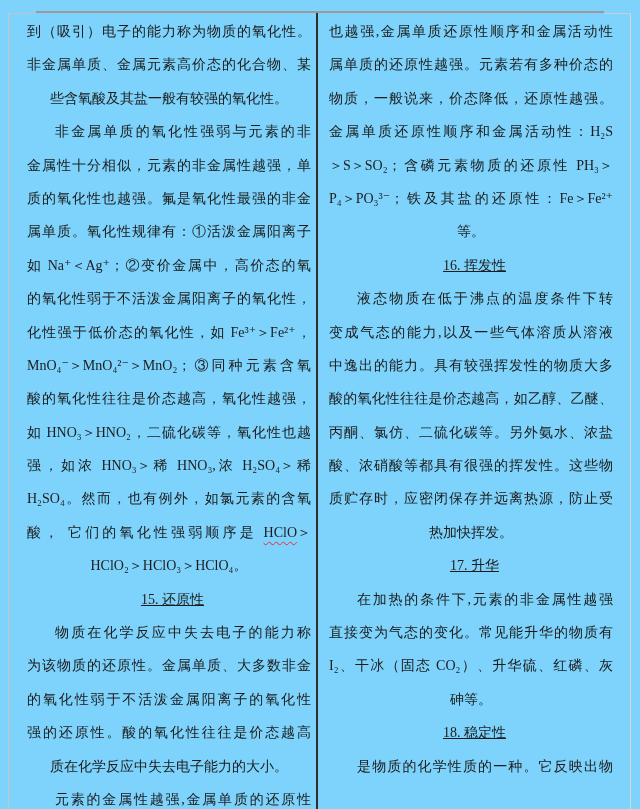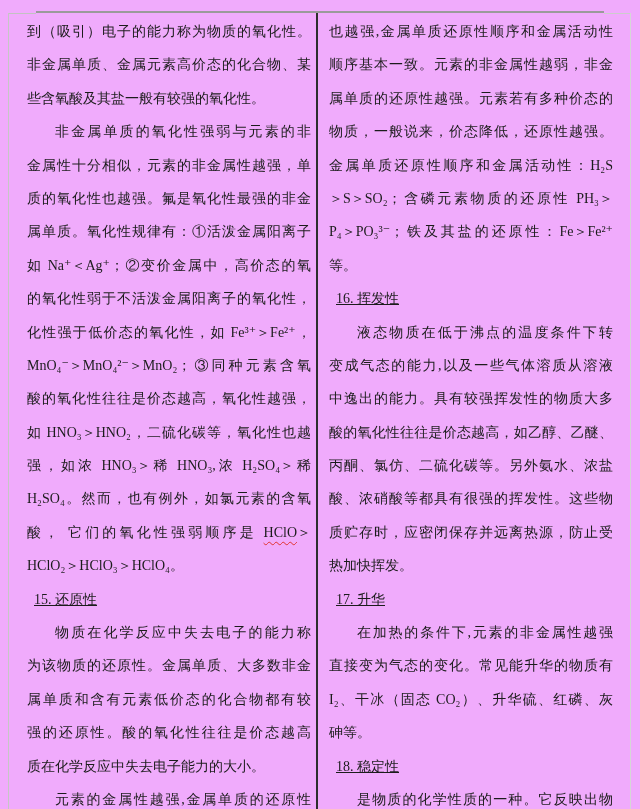--- a/index.html
+++ b/index.html
@@ -1,20 +1,20 @@
 <!DOCTYPE html>
 <html><head>
 <meta charset="utf-8">
 <style>
   html, body { margin: 0; padding: 0; background: #ffffff; }
   .page {
     position: relative;
     width: 640px;
     height: 809px;
-    background: #f0abfc;
+    background: #7dd3fc;
     overflow: hidden;
     font-family: "Liberation Serif", "DejaVu Serif", serif;
     color: #1c1c1c;
   }
   
   .boundary-top    { position:absolute; left:36px; width:568px; top:11px; height:0; border-top:2px solid #9a9a9a; }
   .corner-stub-left  { position:absolute; left:8px;  width:28px; top:13px; height:0; border-top:1px solid #c2c2c2; }
   .corner-stub-right { position:absolute; left:604px; width:27px; top:13px; height:0; border-top:1px solid #cccccc; }
   .boundary-left   { position:absolute; left:8px;   top:13px; bottom:0; width:0; border-left:1px solid #c6c6c6; }
   .boundary-right  { position:absolute; left:630px; top:13px; bottom:0; width:0; border-left:1px solid #d6d6d6; }
@@ -27,20 +27,21 @@
     width: 284px;
     font-size: 14px;
   }
   .col-left  { left: 27px;  }
   .col-right { left: 329px; }
   .line {
     height: 33.4px;
     line-height: 33.4px;
     overflow: hidden;
     white-space: nowrap;
+    text-align: center;
   }
   .line.wrap { white-space: normal; }
   .justify { text-align: justify; text-align-last: justify; white-space: normal; }
   .indent  { text-indent: 28px; }
   .heading { padding-left: 7px; text-decoration: underline; }
   .spell {
     text-decoration: underline wavy #e0312e 1px;
     text-underline-offset: 3.5px;
   }
 </style>
@@ -69,28 +70,27 @@
       <div class="line justify">MnO₄⁻＞MnO₄²⁻＞MnO₂；③同种元素含氧</div>
       <div class="line justify">酸的氧化性往往是价态越高，氧化性越强，</div>
       <div class="line justify">如 HNO₃＞HNO₂，二硫化碳等，氧化性也越</div>
       <div class="line justify">强，如浓 HNO₃＞稀 HNO₃,浓 H₂SO₄＞稀</div>
       <div class="line justify">H₂SO₄。然而，也有例外，如氯元素的含氧</div>
       <div class="line justify"><span>酸， 它们的氧化性强弱顺序是 </span><span class="spell">HClO</span><span>＞</span></div>
       <div class="line wrap">HClO₂＞HClO₃＞HClO₄。</div>
       <div class="line wrap heading">15. 还原性</div>
       <div class="line justify indent">物质在化学反应中失去电子的能力称</div>
       <div class="line justify">为该物质的还原性。金属单质、大多数非金</div>
-      <div class="line justify">属单质和含有元素低价态的化合物都有较</div>
+      <div class="line justify">的氧化性弱于不活泼金属阳离子的氧化性</div>
       <div class="line justify">强的还原性。酸的氧化性往往是价态越高</div>
       <div class="line wrap">质在化学反应中失去电子能力的大小。</div>
       <div class="line justify indent">元素的金属性越强,金属单质的还原性</div>
     </div>
   <div class="col col-right" id="col-1">
       <div class="line justify">也越强,金属单质还原性顺序和金属活动性</div>
-      <div class="line justify">顺序基本一致。元素的非金属性越弱，非金</div>
       <div class="line justify">属单质的还原性越强。元素若有多种价态的</div>
       <div class="line justify">物质，一般说来，价态降低，还原性越强。</div>
       <div class="line justify">金属单质还原性顺序和金属活动性：H₂S</div>
       <div class="line justify">＞S＞SO₂；含磷元素物质的还原性 PH₃＞</div>
       <div class="line justify">P₄＞PO₃³⁻；铁及其盐的还原性：Fe＞Fe²⁺</div>
       <div class="line wrap">等。</div>
       <div class="line wrap heading">16. 挥发性</div>
       <div class="line justify indent">液态物质在低于沸点的温度条件下转</div>
       <div class="line justify">变成气态的能力,以及一些气体溶质从溶液</div>
       <div class="line justify">中逸出的能力。具有较强挥发性的物质大多</div>

